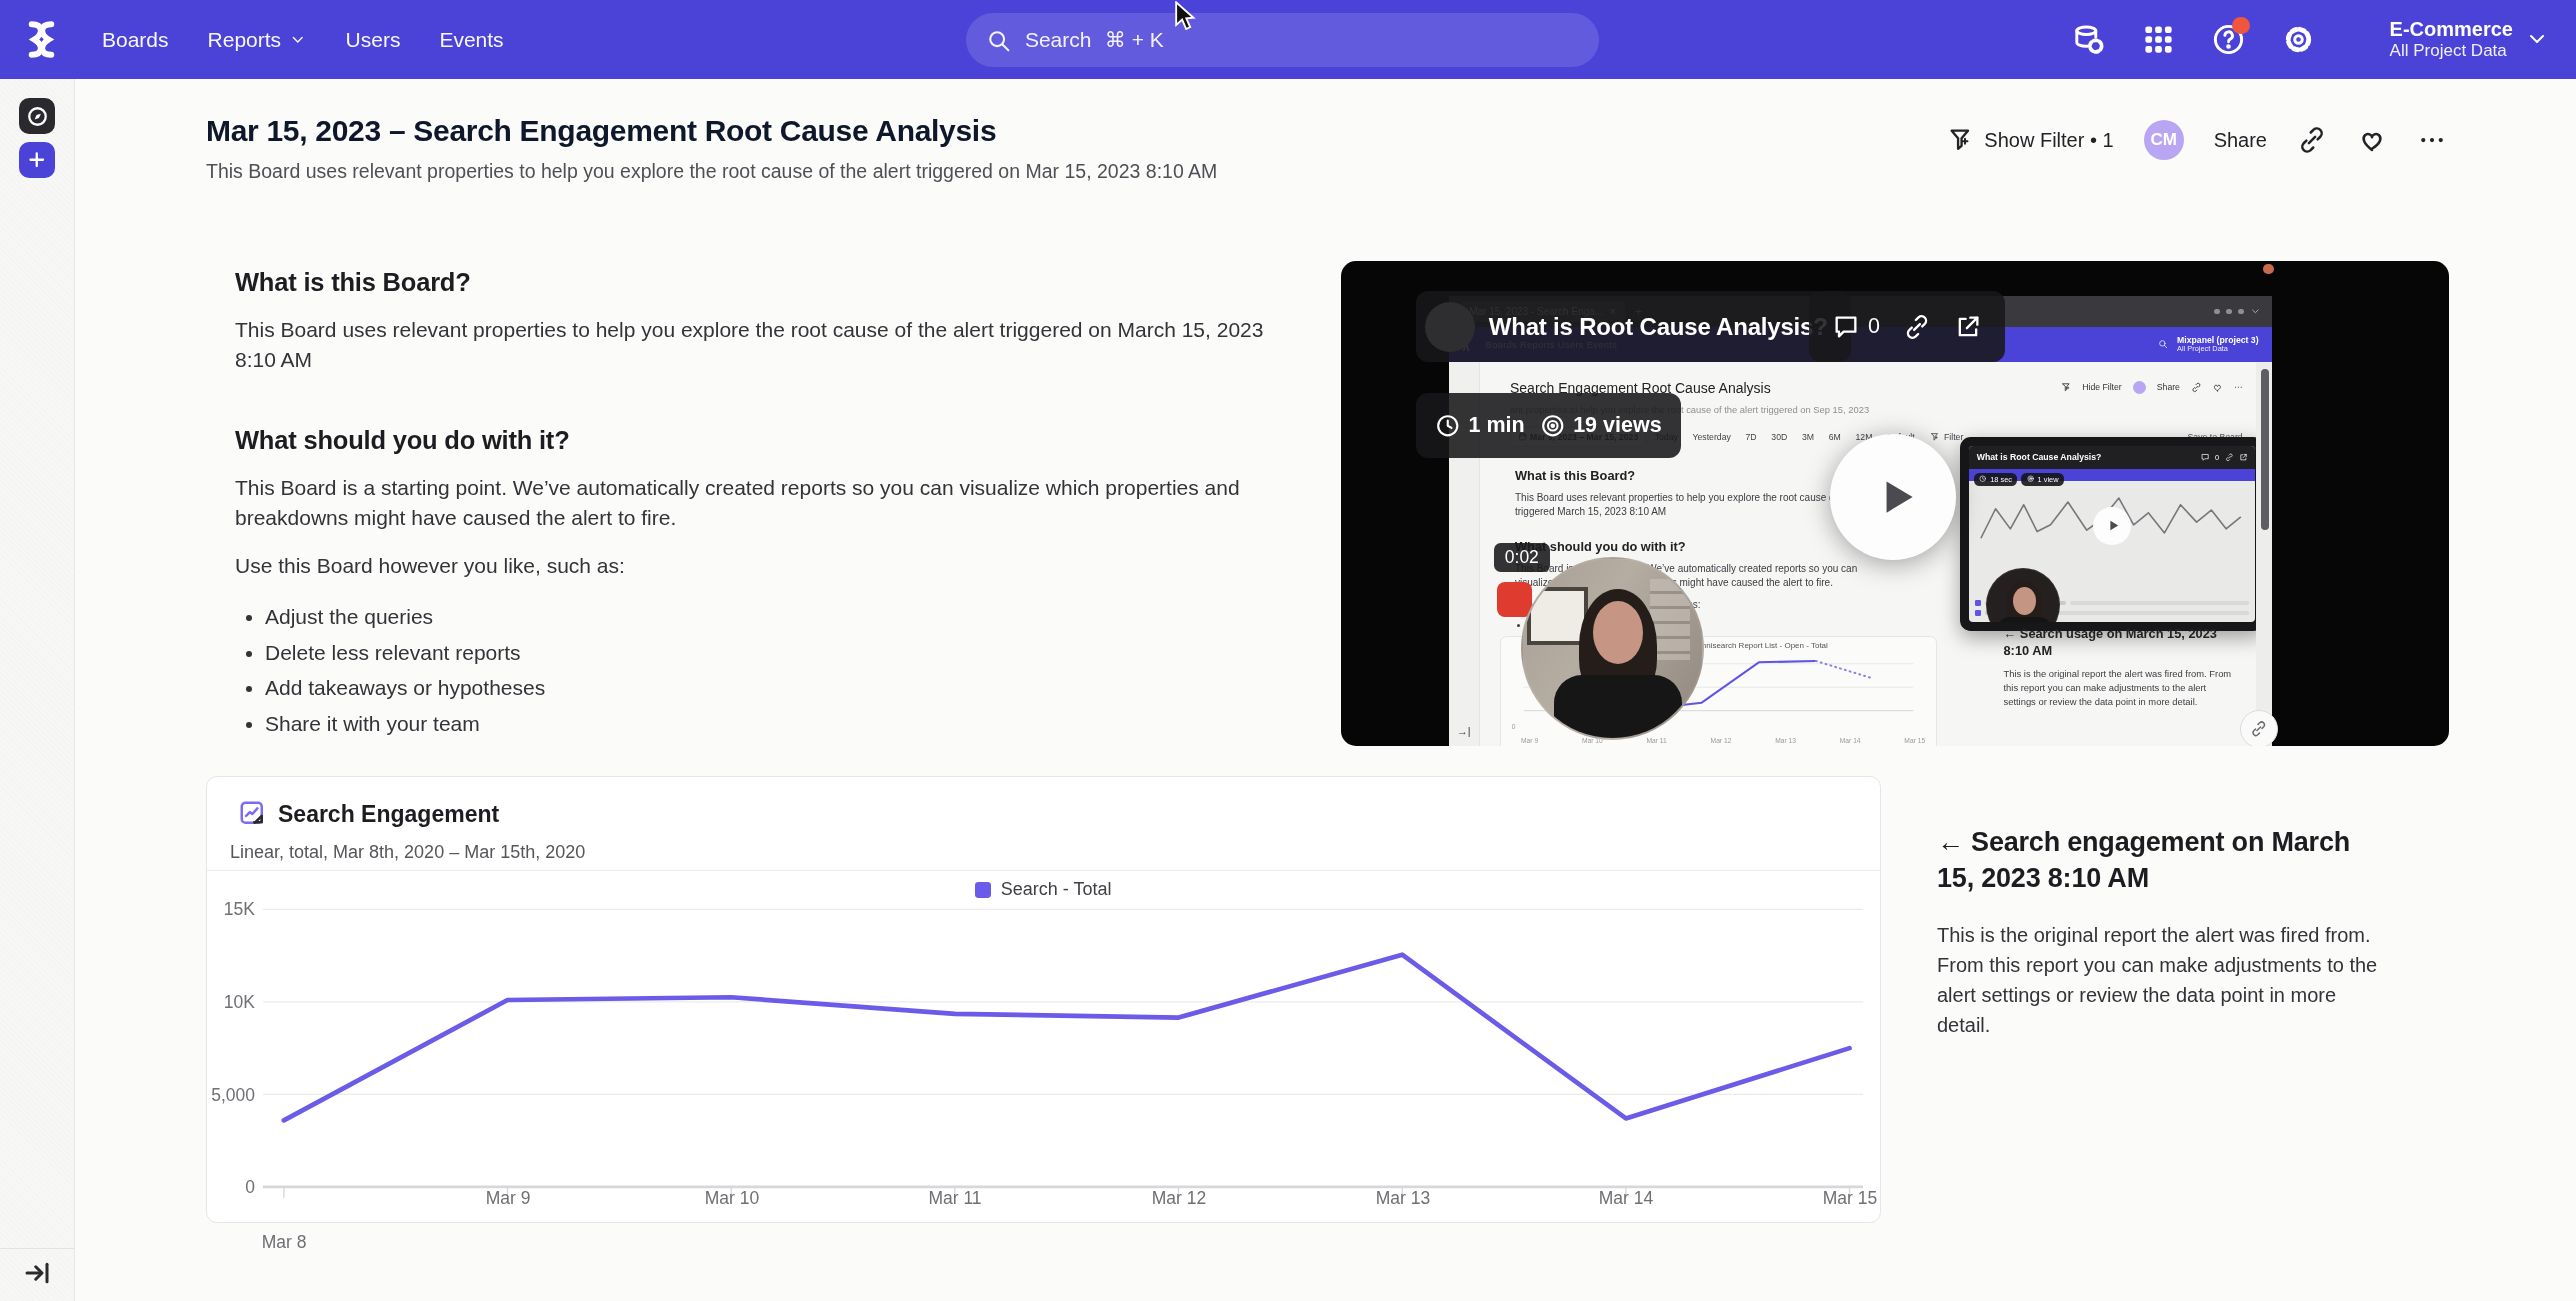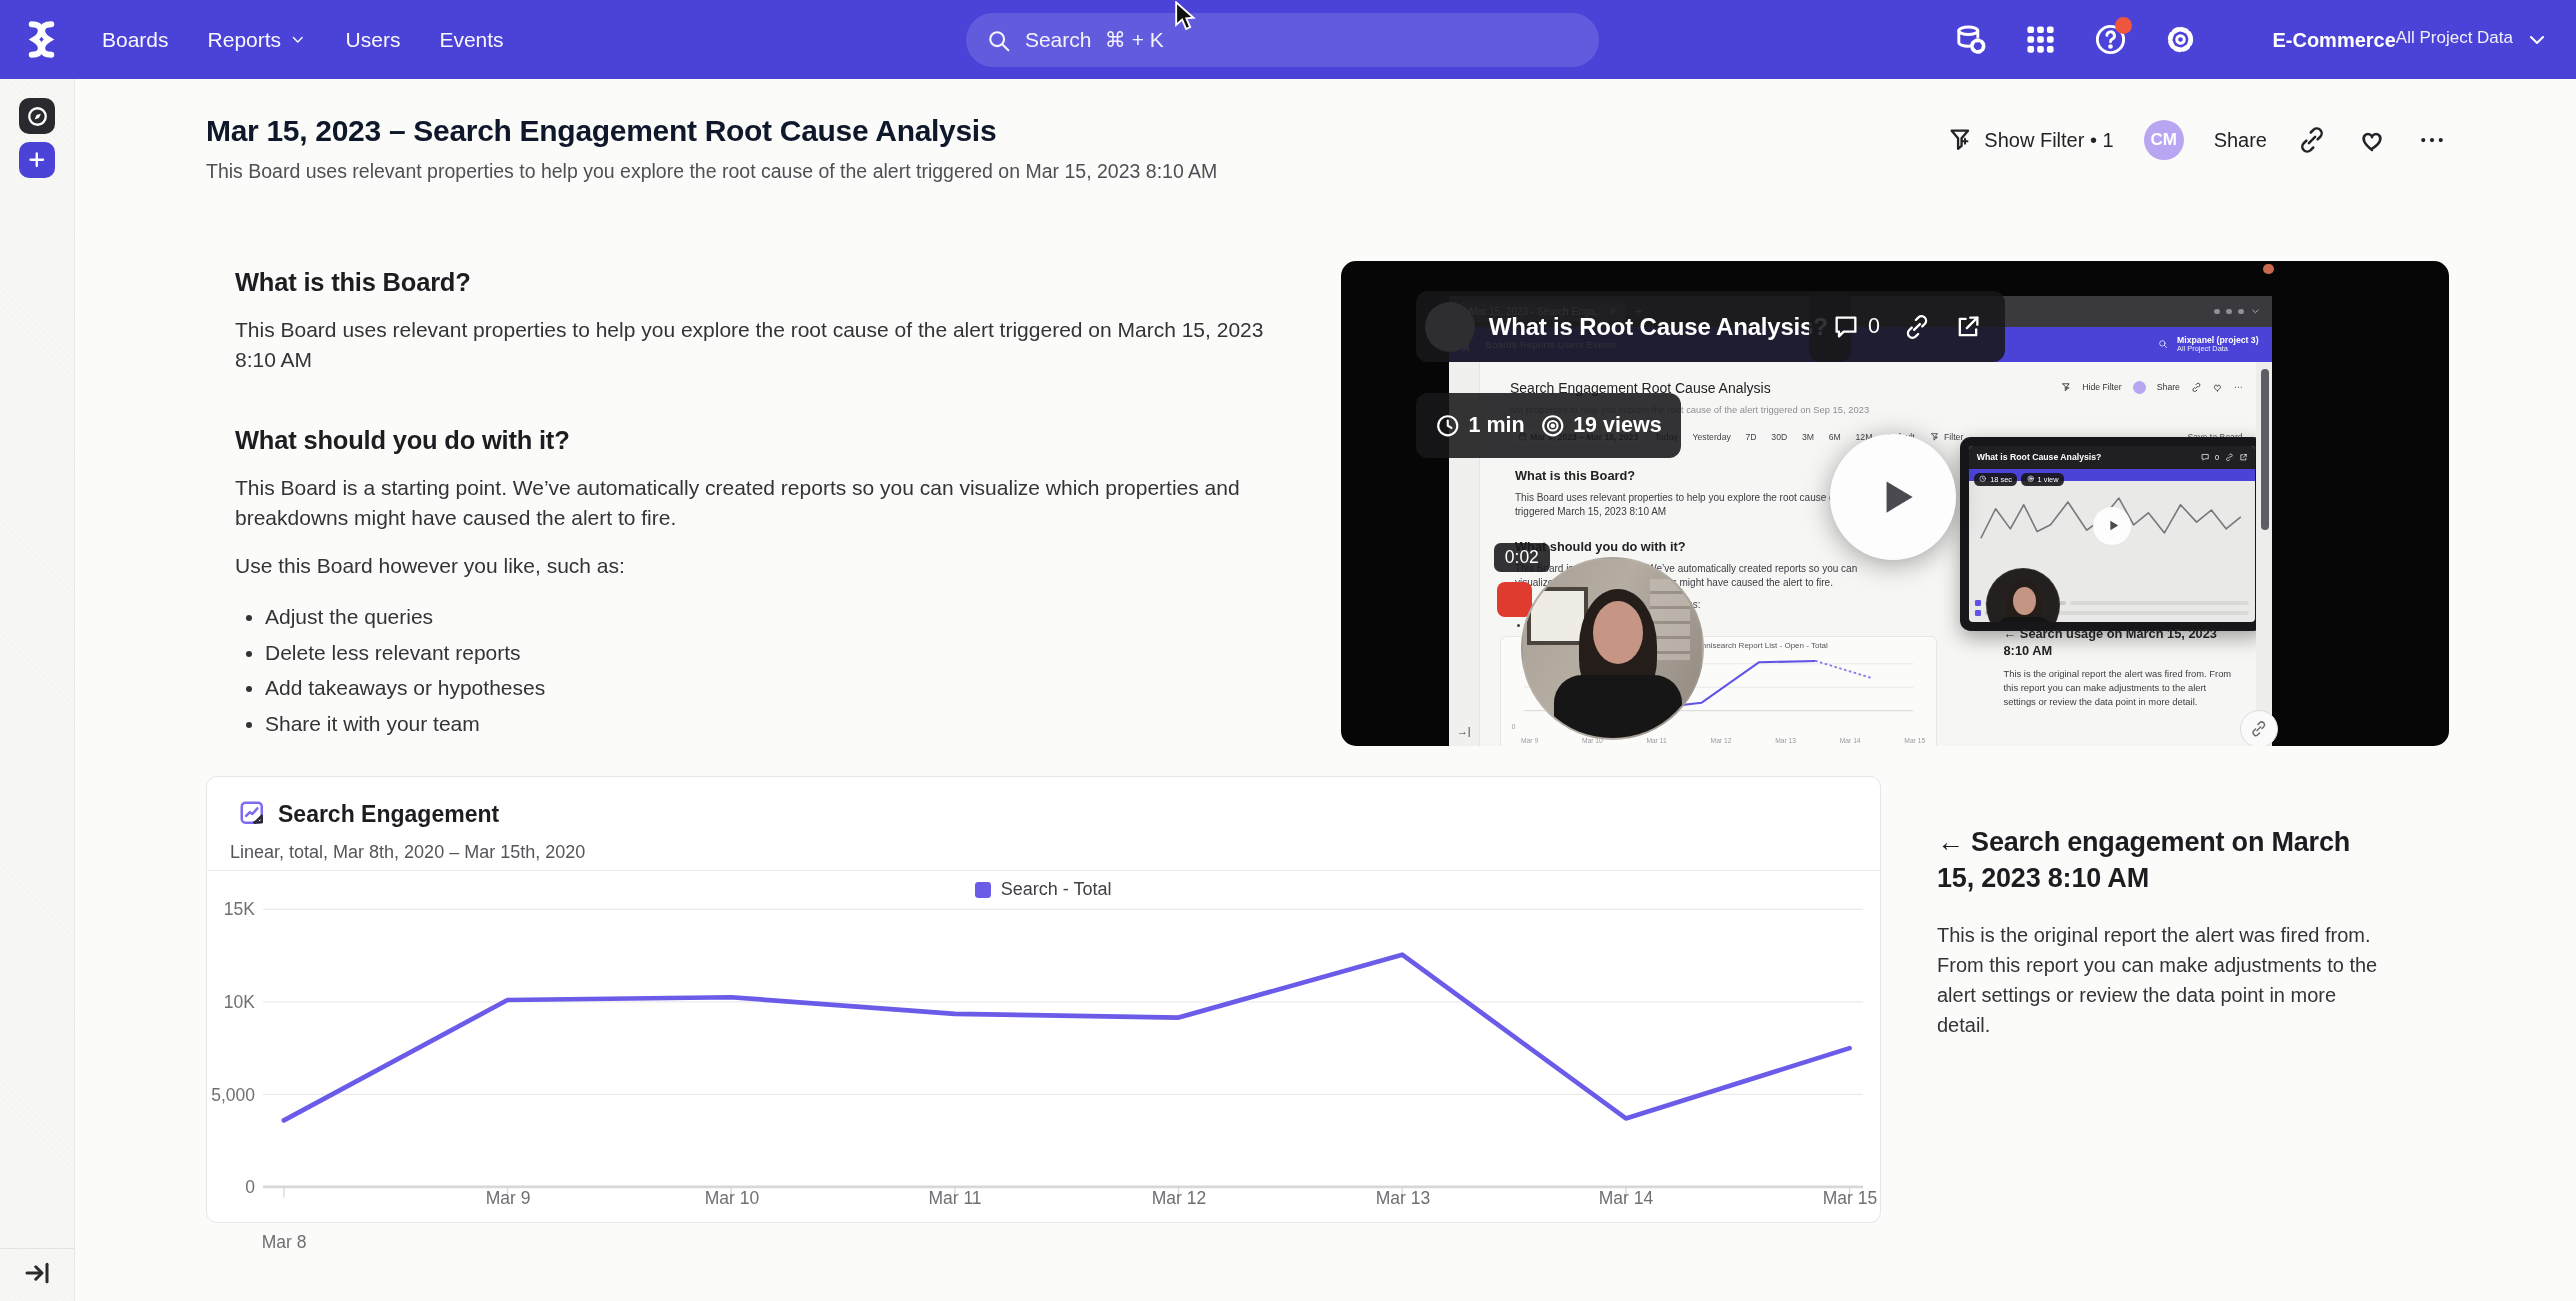--- a/index.html
+++ b/index.html
@@ -11,21 +11,21 @@
   
   .topnav { position:absolute; left:0; top:0; width:2576px; height:79px; background:#4b43d8; display:flex; align-items:center; color:#fff; }
   .logo { width:43px; height:43px; margin-left:20px; flex:0 0 auto; }
   .nav-items { display:flex; align-items:center; gap:39px; margin-left:39px; font-size:21px; color:rgba(255,255,255,.96); }
   .nav-item { display:flex; align-items:center; gap:8px; cursor:pointer; white-space:nowrap; }
   .search-pill { position:absolute; left:966px; top:13.4px; width:633px; height:54px; border-radius:27px; background:rgba(255,255,255,.13); display:flex; align-items:center; padding:0 20px; font-size:21px; color:rgba(255,255,255,.92); gap:13.4px; }
   .nav-right { position:absolute; right:27px; top:0; height:79px; display:flex; align-items:center; gap:35px; }
   .nav-icon { width:35px; height:35px; color:#fff; position:relative; }
   .nav-icon svg { width:35px; height:35px; }
   .badge-dot { position:absolute; right:-4px; top:-5.4px; width:17.5px; height:17.5px; border-radius:50%; background:#f0563d; }
-  .project { display:flex; line-height:1.2; color:#fff;margin-left:39px; }
+  .project { display:flex; flex-direction:column; line-height:1.2; color:#fff;margin-left:39px; }
   .project .p1 { font-size:20px; font-weight:bold; }
   .project .p2 { font-size:17px; opacity:.92; }
   .proj-chev { width:24px; height:24px; }
 
   
   .rail { position:absolute; left:0; top:79px; width:75px; height:1222px; background:#f7f7f5; border-right:1.3px solid #e8e8e6;
           background-image:repeating-linear-gradient(45deg, rgba(0,0,0,.012) 0 1.3px, transparent 1.3px 4px); }
   .tile { position:absolute; left:19px; width:36px; height:36px; border-radius:10px; display:flex; align-items:center; justify-content:center; color:#fff; cursor:pointer; }
   .tile svg{ width:23px; height:23px; }
   .tile.dark { top:19px; background:#2a2a2e; }

